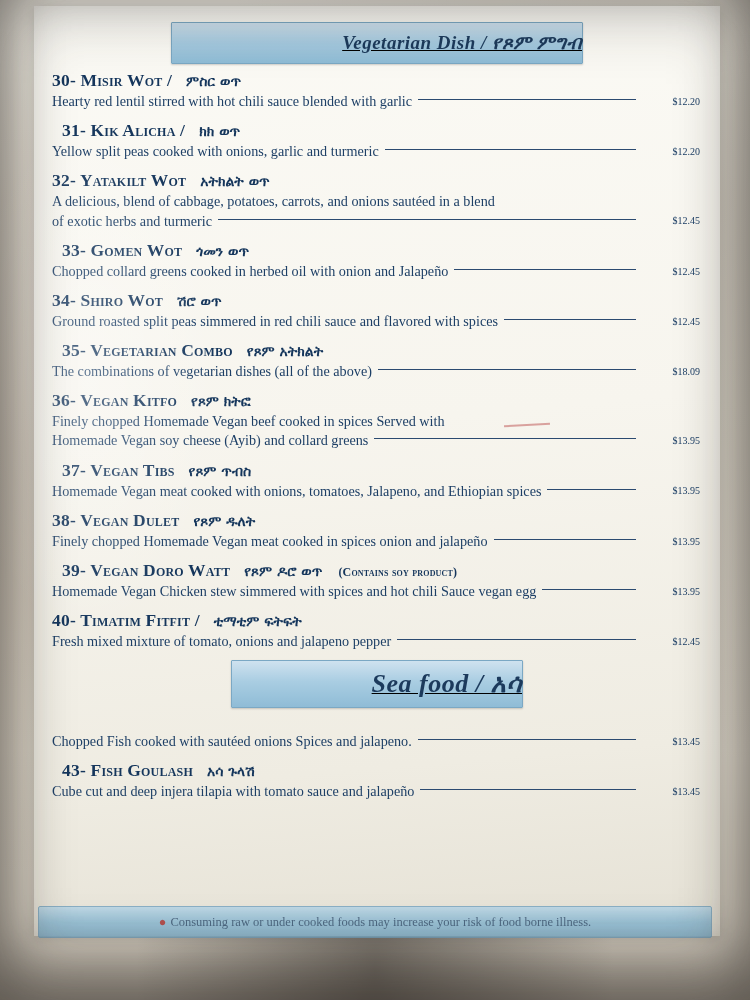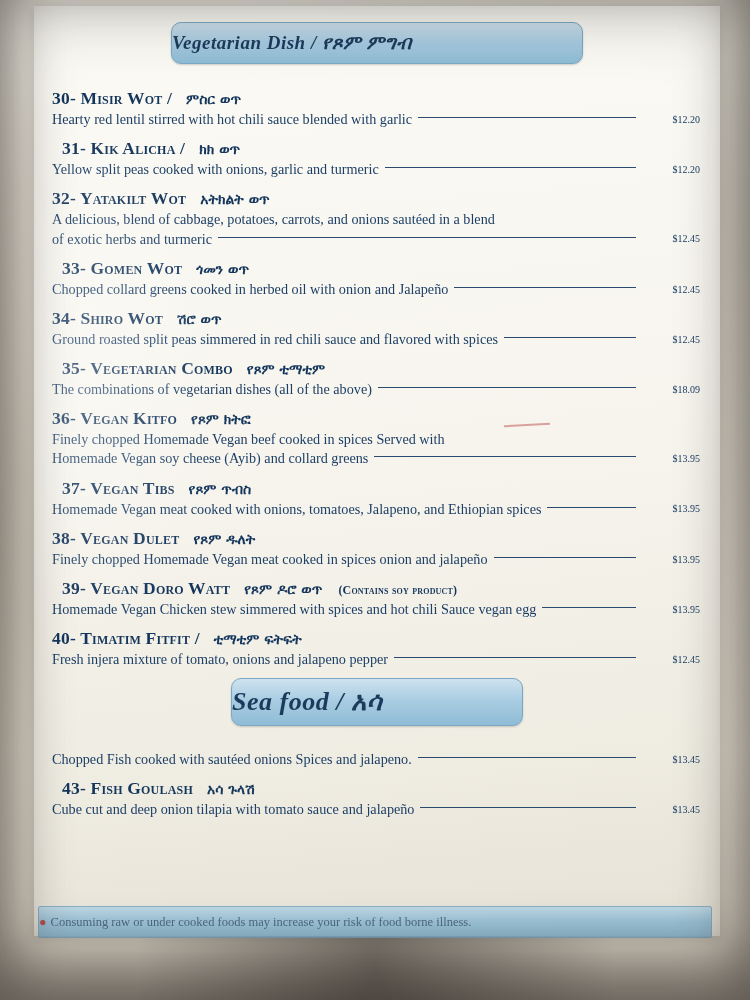--- a/index.html
+++ b/index.html
@@ -50,23 +50,24 @@
     height: 520px;
     background: radial-gradient(ellipse at center, rgba(255,255,255,0.30) 0%, rgba(255,255,255,0) 70%);
     pointer-events: none;
   }
 
   .banner {
     position: relative;
     margin: 0 auto;
     background: linear-gradient(180deg, #cfe2ef 0%, #a9cde2 45%, #8fbcd6 100%);
     border: 1px solid #7ba8c4;
-    border-radius: 10px;
-    text-align: left;
+    border-radius: 1px;
+    text-align: right;
     box-shadow: 0 1px 2px rgba(0,0,0,0.18);
+    text-decoration: underline;
   }
   .banner-text {
     font-family: "Liberation Serif", serif;
     font-style: italic;
     font-weight: bold;
     color: #1c3a5c;
     letter-spacing: 0.5px;
   }
   #banner-veg {
     width: 410px;
@@ -142,21 +143,21 @@
 
   #footer {
     position: absolute;
     left: 38px;
     bottom: 62px;
     width: 672px;
     height: 30px;
     background: linear-gradient(180deg, #b6d6e8 0%, #8cbdd8 50%, #7fb2cf 100%);
     border: 1px solid #76a5c2;
     border-radius: 2px;
-    text-align: left;
+    text-align: center;
     line-height: 30px;
     color: #2d4f71;
     font-size: 12.5px;
     opacity: 0.82;
   }
   #footer .bullet { color: #a33; margin-right: 4px; }
 
   .scratch {
     position: absolute;
     background: rgba(180,60,60,0.45);
@@ -166,21 +167,21 @@
 </head>
 <body>
 
 <div id="page">
   <div id="sheet">
 
     <div class="banner" id="banner-veg">
       <span class="banner-text">Vegetarian Dish  /  የጾም ምግብ</span>
     </div>
 
-    <div id="veg-list" style="position:relative; margin:24px 0 0 18px; width:648px;">
+    <div id="veg-list" style="position:relative; margin:6px 0 0 18px; width:648px;">
         <div class="item">
           <div class="item-title indent-1"><span>30-</span> <span>Misir Wot</span><span>  /</span><span class="amh">ምስር ወጥ</span></div>
           <div class="desc">
             <div class="desc-row">
               <span class="desc-text">Hearty red lentil stirred with hot chili sauce blended with garlic</span>
               <span class="leader"></span>
               <span class="price">$12.20</span>
             </div>
           </div>
         </div>
@@ -219,21 +220,21 @@
           <div class="item-title indent-1"><span>34-</span> <span>Shiro Wot</span><span class="amh">ሽሮ ወጥ</span></div>
           <div class="desc">
             <div class="desc-row">
               <span class="desc-text">Ground roasted split peas simmered in red chili sauce and flavored with spices</span>
               <span class="leader"></span>
               <span class="price">$12.45</span>
             </div>
           </div>
         </div>
         <div class="item">
-          <div class="item-title indent-2"><span>35-</span> <span>Vegetarian Combo</span><span class="amh">የጾም ቲማቲም</span></div>
+          <div class="item-title indent-2"><span>35-</span> <span>Vegetarian Combo</span><span class="amh">የጾም አትክልት</span></div>
           <div class="desc">
             <div class="desc-row">
               <span class="desc-text">The combinations of vegetarian dishes (all of the above)</span>
               <span class="leader"></span>
               <span class="price">$18.09</span>
             </div>
           </div>
         </div>
         <div class="item">
           <div class="item-title indent-1"><span>36-</span> <span>Vegan Kitfo</span><span class="amh">የጾም ክትፎ</span></div>
@@ -273,21 +274,21 @@
               <span class="desc-text">Homemade Vegan Chicken stew simmered with spices and hot chili Sauce vegan egg</span>
               <span class="leader"></span>
               <span class="price">$13.95</span>
             </div>
           </div>
         </div>
         <div class="item">
           <div class="item-title indent-1"><span>40-</span> <span>Timatim Fitfit</span><span>  /</span><span class="amh">ቲማቲም ፍትፍት</span></div>
           <div class="desc">
             <div class="desc-row">
-              <span class="desc-text">Fresh injera mixture of tomato, onions and jalapeno pepper</span>
+              <span class="desc-text">Fresh mixed mixture of tomato, onions and jalapeno pepper</span>
               <span class="leader"></span>
               <span class="price">$12.45</span>
             </div>
           </div>
         </div>
         <div class="item">
         </div>
       </div>
 
     <div class="banner" id="banner-sea">
@@ -301,21 +302,21 @@
               <span class="desc-text">Chopped Fish cooked with sautéed onions Spices and jalapeno.</span>
               <span class="leader"></span>
               <span class="price">$13.45</span>
             </div>
           </div>
         </div>
         <div class="item">
           <div class="item-title indent-2"><span>43-</span> <span>Fish Goulash</span><span class="amh">አሳ ጉላሽ</span></div>
           <div class="desc">
             <div class="desc-row">
-              <span class="desc-text">Cube cut and deep onion tilapia with tomato sauce and jalapeño</span>
+              <span class="desc-text">Cube cut and deep injera tilapia with tomato sauce and jalapeño</span>
               <span class="leader"></span>
               <span class="price">$13.45</span>
             </div>
           </div>
         </div>
       </div>
 
     <div class="scratch" style="left:470px; top:418px; width:46px; transform:rotate(-3deg);"></div>
   </div>
 

